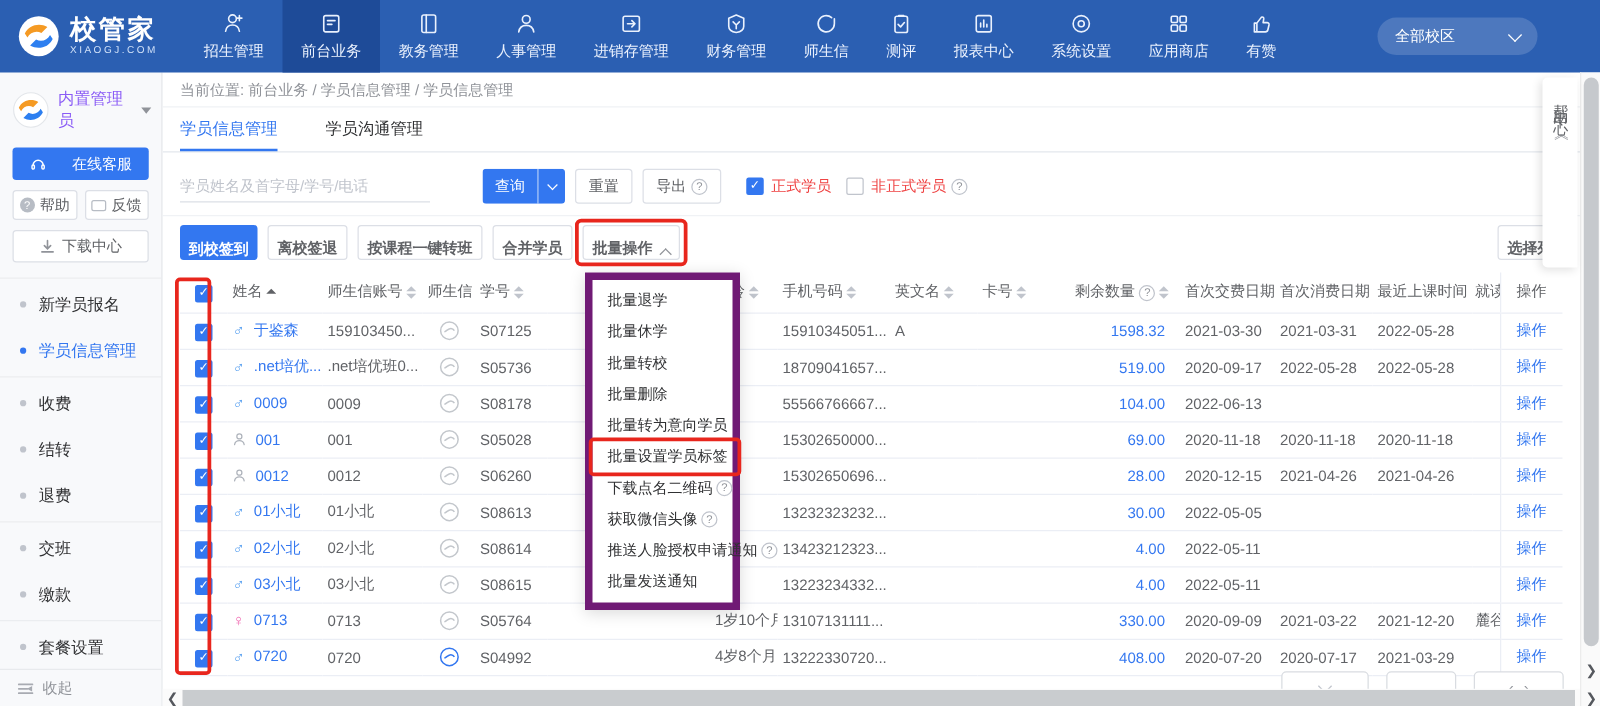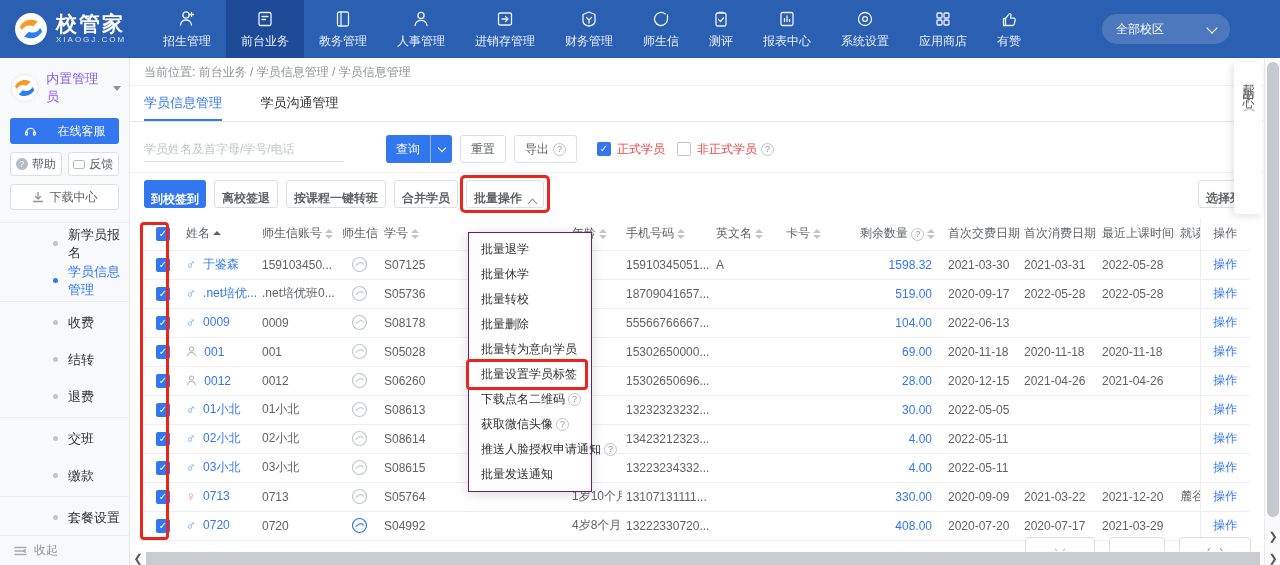--- a/index.html
+++ b/index.html
@@ -25,21 +25,21 @@
   .tri-down { width:0; height:0; border-left:4px solid transparent; border-right:4px solid transparent; border-top:5px solid #909399; }
   .cs-btn { margin:2px 10px 0; height:26px; background:#3377f0; color:#fff; border-radius:3px; display:flex; align-items:center; justify-content:center; gap:21px; font-size:12px; cursor:pointer; }
   .cs-btn svg { width:13px; height:13px; stroke:#fff; fill:none; stroke-width:1.4; stroke-linecap:round; }
   .hf-row { display:flex; gap:6px; margin:8px 10px 0; }
   .mini-btn { flex:1; height:24px; background:#fff; border:1px solid #dcdfe6; border-radius:3px; font-size:12px; color:#606266; display:flex; align-items:center; justify-content:center; gap:4px; cursor:pointer; }
   .qcircle { display:inline-flex; width:12px; height:12px; border-radius:50%; background:#b7bcc4; color:#fff; font-size:9px; align-items:center; justify-content:center; }
   .bubble { width:12px; height:9px; border:1.2px solid #b7bcc4; border-radius:2px; position:relative; }
   .dl-btn { margin:8px 10px 0; height:26px; background:#fff; border:1px solid #dcdfe6; border-radius:3px; font-size:12px; color:#606266; display:flex; align-items:center; justify-content:center; gap:6px; cursor:pointer; }
   .side-menu { margin-top:12px; }
   .side-group { border-top:1px solid #ebedf0; padding:2px 0; }
-  .side-item { height:37px; display:flex; align-items:center; gap:10px; padding-left:16px; font-size:13px; color:#303133; cursor:pointer;margin-left:37px; }
+  .side-item { height:37px; display:flex; align-items:center; gap:10px; padding-left:16px; font-size:13px; color:#303133; cursor:pointer; }
   .dot { width:5px; height:5px; border-radius:50%; background:#c0c4cc; flex:none; }
   .side-item.active { color:#3377f0; }
   .side-item.active .dot { background:#3377f0; }
   .collapse { position:absolute; bottom:0; left:0; right:0; height:30px; border-top:1px solid #e8eaed; display:flex; align-items:center; gap:7px; padding-left:14px; font-size:12px; color:#909399; background:#f8f9fb; cursor:pointer; }
   .collapse svg { width:13px; height:12px; stroke:#a8abb2; stroke-width:1.4; fill:none; stroke-linecap:round; }
 
   
   .main { position:absolute; left:130px; top:58px; width:1134px; height:507px; background:#fff; overflow:hidden; }
   .crumb-bar { position:absolute; top:0; left:0; right:0; height:28px; border-bottom:1px solid #f0f2f5; }
   .crumb { position:absolute; top:0; left:14px; height:28px; line-height:28px; font-size:12px; color:#909399; }
@@ -69,21 +69,21 @@
   .tb-btn.plain { background:#fff; border:1px solid #dcdfe6; color:#606266; }
   .batch-wrap { position:relative; }
   .caret-up { width:7px; height:7px; border-left:1.5px solid #909399; border-top:1.5px solid #909399; transform:rotate(45deg); margin:3px 0 0 7px; }
   .colsel { position:absolute; right:14px; top:122px; }
 
   .redbox { border:3px solid #e8261d; border-radius:5px; pointer-events:none; position:absolute; z-index:45; }
   .batch-redbox { left:-6px; top:-5px; right:-6px; bottom:-5px; }
   .menu-redbox { left:-3px; top:126px; width:122px; height:31px; border-radius:4px; }
   .checkcol-redbox { left:10px; top:164px; width:29px; height:318px; border-radius:4px; }
 
-  .bmenu { position:absolute; left:2px; top:52px; width:124px; background:#fff; border:1px solid #701a75; box-shadow:0 2px 12px rgba(0,0,0,.15); padding:4px 0; z-index:30; }
+  .bmenu { position:absolute; left:2px; top:38px; width:124px; background:#fff; border:6px solid #701a75; box-shadow:0 2px 12px rgba(0,0,0,.15); padding:4px 0; z-index:30; }
   .bm-item { height:25px; line-height:25px; padding:0 12px; font-size:12px; color:#303133; cursor:pointer; display:flex; align-items:center; gap:3px; white-space:nowrap; }
 
   
   .tablewrap { position:absolute; left:14px; top:160px; width:1106px; }
   table { border-collapse:collapse; table-layout:fixed; width:1106px; }
   th, td { border-bottom:1px solid #ebeef5; font-size:12px; color:#606266; padding:0 4px; white-space:nowrap; overflow:hidden; text-align:left; font-weight:normal; }
   th { height:32px; color:#606266; }
   td { height:29px; }
   .c-check { width:38px; text-align:center; }
   .c-name { width:76px; } .c-acct { width:80px; } .c-ss { width:42px; text-align:center; }

